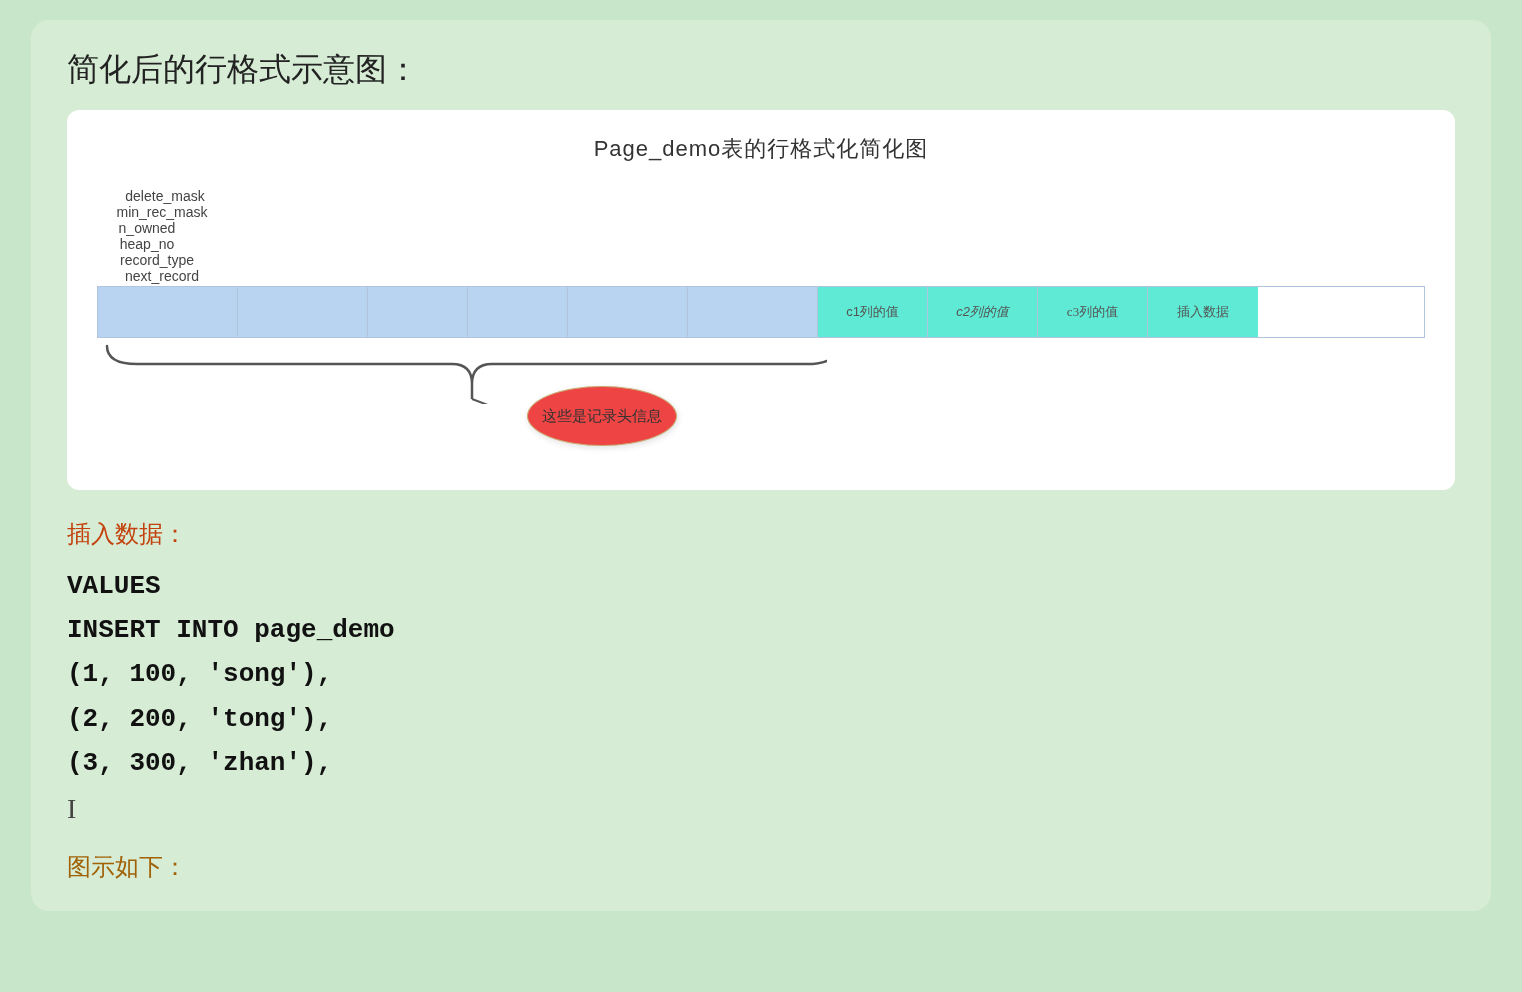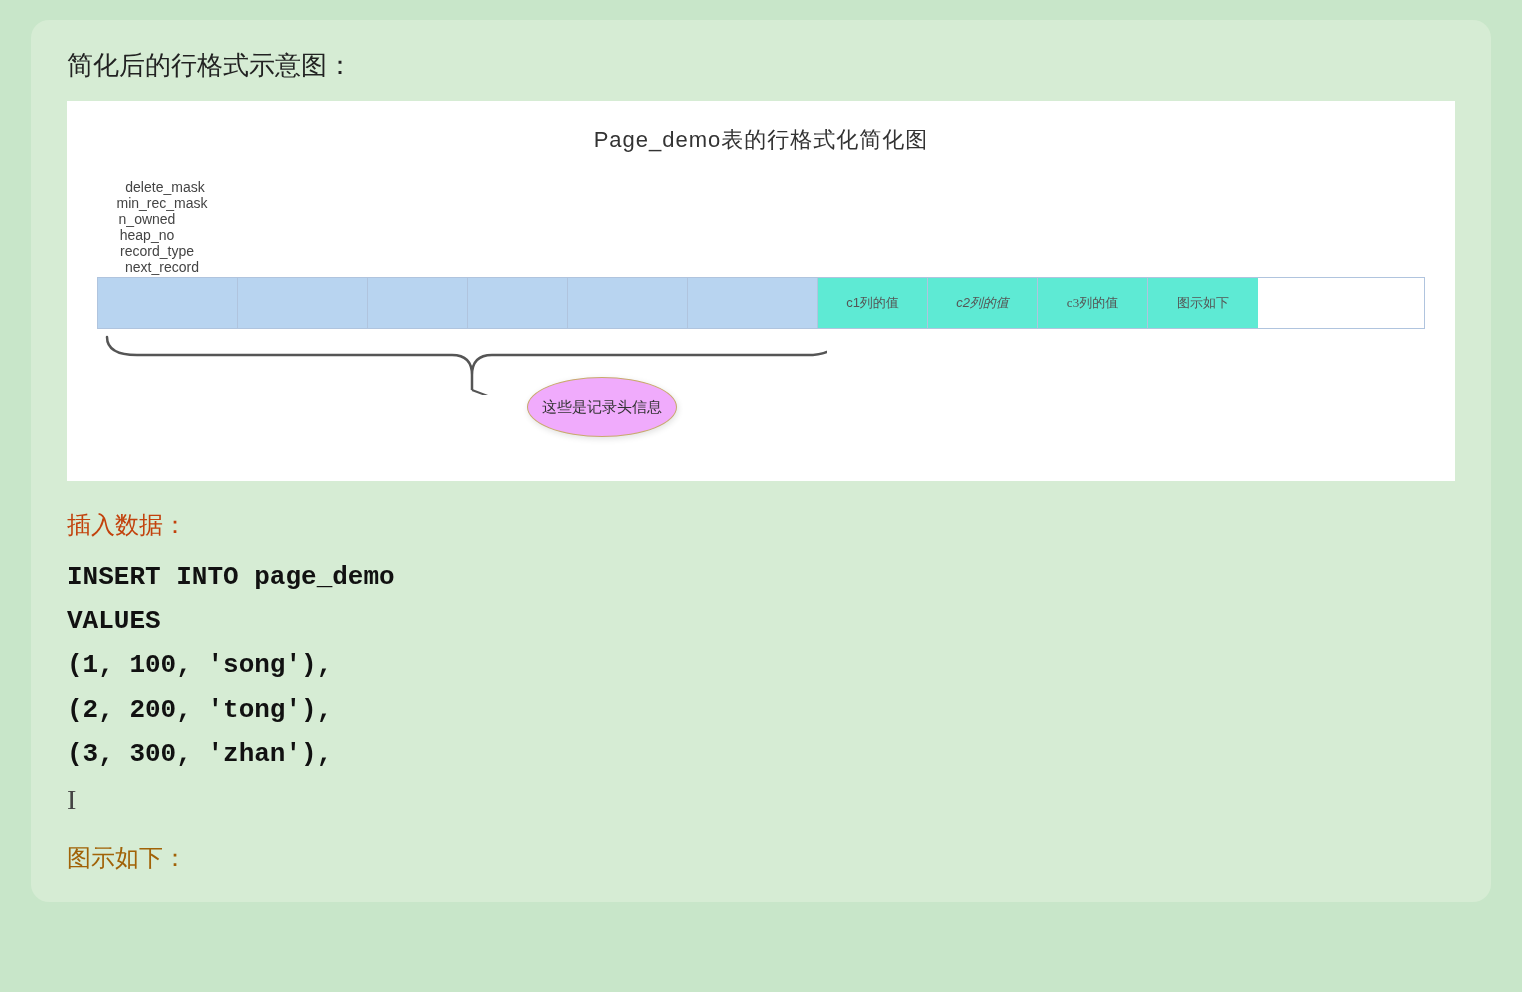--- a/index.html
+++ b/index.html
@@ -11,28 +11,28 @@
       min-width: 1522px;
     }
     .outer-card {
       background: #d6ecd4;
       border-radius: 18px;
       padding: 28px 36px 28px 36px;
       max-width: 1460px;
       margin: 0 auto;
     }
     .section-title {
-      font-size: 26px;
+      font-size: 32px;
       color: #222;
       margin-bottom: 18px;
       font-weight: normal;
     }
     .diagram-card {
       background: #fff;
-      border-radius: 0;
+      border-radius: 12px;
       padding: 24px 30px 36px 30px;
       margin-bottom: 28px;
     }
     .diagram-title {
       text-align: center;
       font-size: 22px;
       color: #333;
       margin-bottom: 24px;
       letter-spacing: 1px;
     }
@@ -93,21 +93,21 @@
       height: 110px;
     }
     
     .brace-svg {
       display: block;
     }
     .tooltip-bubble {
       position: absolute;
       left: 360px;
       top: 30px;
-      background: #f0abfc;
+      background: #ef4444;
       border: 1.5px solid #c9a96e;
       border-radius: 50%;
       width: 150px;
       height: 60px;
       display: flex;
       align-items: center;
       justify-content: center;
       font-size: 15px;
       color: #333;
       box-shadow: 1px 2px 6px rgba(0,0,0,0.12);
@@ -175,21 +175,21 @@
     <div class="record-row">
       <div class="header-cell w-delete"></div>
       <div class="header-cell w-minrec"></div>
       <div class="header-cell w-nowned"></div>
       <div class="header-cell w-heapno"></div>
       <div class="header-cell w-rectype"></div>
       <div class="header-cell w-nextrec"></div>
       <div class="data-cell w-c1">c1列的值</div>
       <div class="data-cell w-c2">c2列的值</div>
       <div class="data-cell w-c3">c3列的值</div>
-      <div class="data-cell w-other">图示如下</div>
+      <div class="data-cell w-other">插入数据</div>
     </div>
 
     <div class="brace-section">
       <svg class="brace-svg" width="730" height="60" viewBox="0 0 730 60">
 
         <path d="M 10 2 Q 10 20 40 20 L 355 20 Q 375 20 375 40 Q 375 20 395 20 L 710 20 Q 740 20 740 2" fill="none" stroke="#555" stroke-width="2.5" stroke-linecap="round"></path>
 
         <line x1="375" y1="40" x2="375" y2="55" stroke="#555" stroke-width="2.5"></line>
 
         <line x1="375" y1="55" x2="420" y2="72" stroke="#555" stroke-width="2" marker-end="url(#arrow)"></line>
@@ -202,22 +202,22 @@
 
       <div class="tooltip-bubble" style="position:absolute; left:430px; top:42px;">
         <span>这些是记录头信息</span>
       </div>
     </div>
   </div>
 
   <div class="insert-label">插入数据：</div>
 
   <div class="code-block">
+    <div>VALUES</div>
     <div>INSERT INTO page_demo</div>
-    <div>VALUES</div>
     <div>(1, 100, 'song'),</div>
     <div>(2, 200, 'tong'),</div>
     <div>(3, 300, 'zhan'),</div>
     <div style="display:flex;align-items:center;gap:18px;">
       <span style="font-size:28px;color:#444;font-weight:normal;font-family:serif;">I</span>
     </div>
   </div>
 
   <div class="footer-label">图示如下：</div>
 </div>

